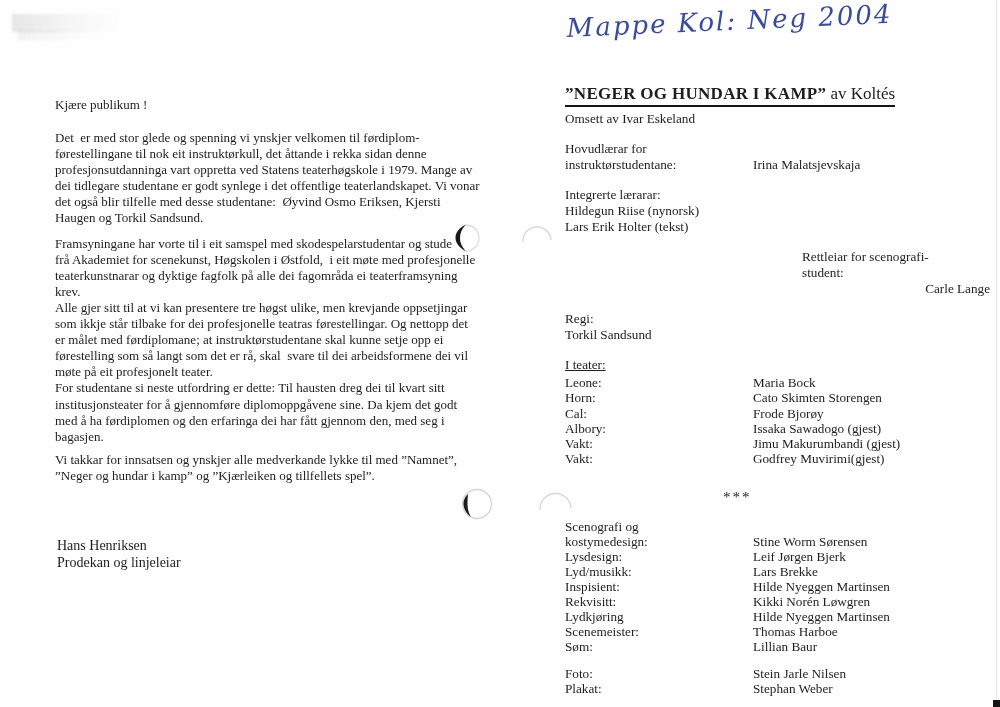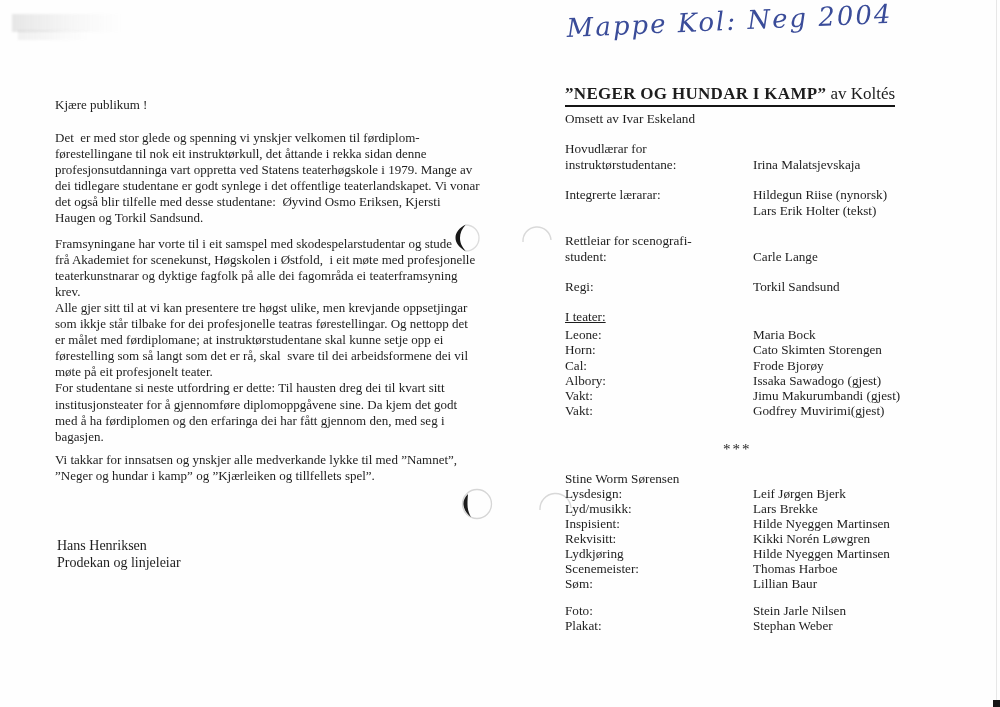--- a/index.html
+++ b/index.html
@@ -37,21 +37,21 @@
     font-size:26px;letter-spacing:2px;color:#3a4c99;
     transform:rotate(-2.5deg);transform-origin:left top;
   }
   .program{position:absolute;left:565px;top:84px;width:425px;font-size:13.2px;}
   .title-row{display:inline-block;border-bottom:2.5px solid #151515;padding-bottom:1px;
     font-size:17px;white-space:nowrap;}
   .title-bold{font-weight:bold;letter-spacing:.3px;}
   .subtitle{margin-top:4px;}
   .staff{margin-top:14px;}
   .crow{display:flex;line-height:16px;}
-  .crow.gap{margin-top:14px;}
+  .crow.gap{margin-top:14px;flex-direction:column;}
   .crow.end{align-items:flex-end;}
   .crow.start{align-items:flex-start;}
   .clabel{width:188px;flex:none;white-space:pre;}
   .cvalue{white-space:pre;}
   .roles{margin-top:14px;}
   .roles-heading{text-decoration:underline;line-height:16px;margin-bottom:2px;}
   .roles .crow{line-height:15.3px;}
   .sep{margin:22px 0 0 158px;font-size:15px;letter-spacing:2px;}
   .production{margin-top:13px;}
   .production .crow{line-height:15px;}
@@ -168,20 +168,22 @@
       <div class="crow">
         <div class="clabel">Vakt:</div>
         <div class="cvalue">Godfrey Muvirimi(gjest)</div>
       </div>
     </div>
 
     <div class="sep">***</div>
 
     <div class="production">
       <div class="crow end">
+        <div class="clabel">Scenografi og
+kostymedesign:</div>
         <div class="cvalue">Stine Worm Sørensen</div>
       </div>
       <div class="crow">
         <div class="clabel">Lysdesign:</div>
         <div class="cvalue">Leif Jørgen Bjerk</div>
       </div>
       <div class="crow">
         <div class="clabel">Lyd/musikk:</div>
         <div class="cvalue">Lars Brekke</div>
       </div>

